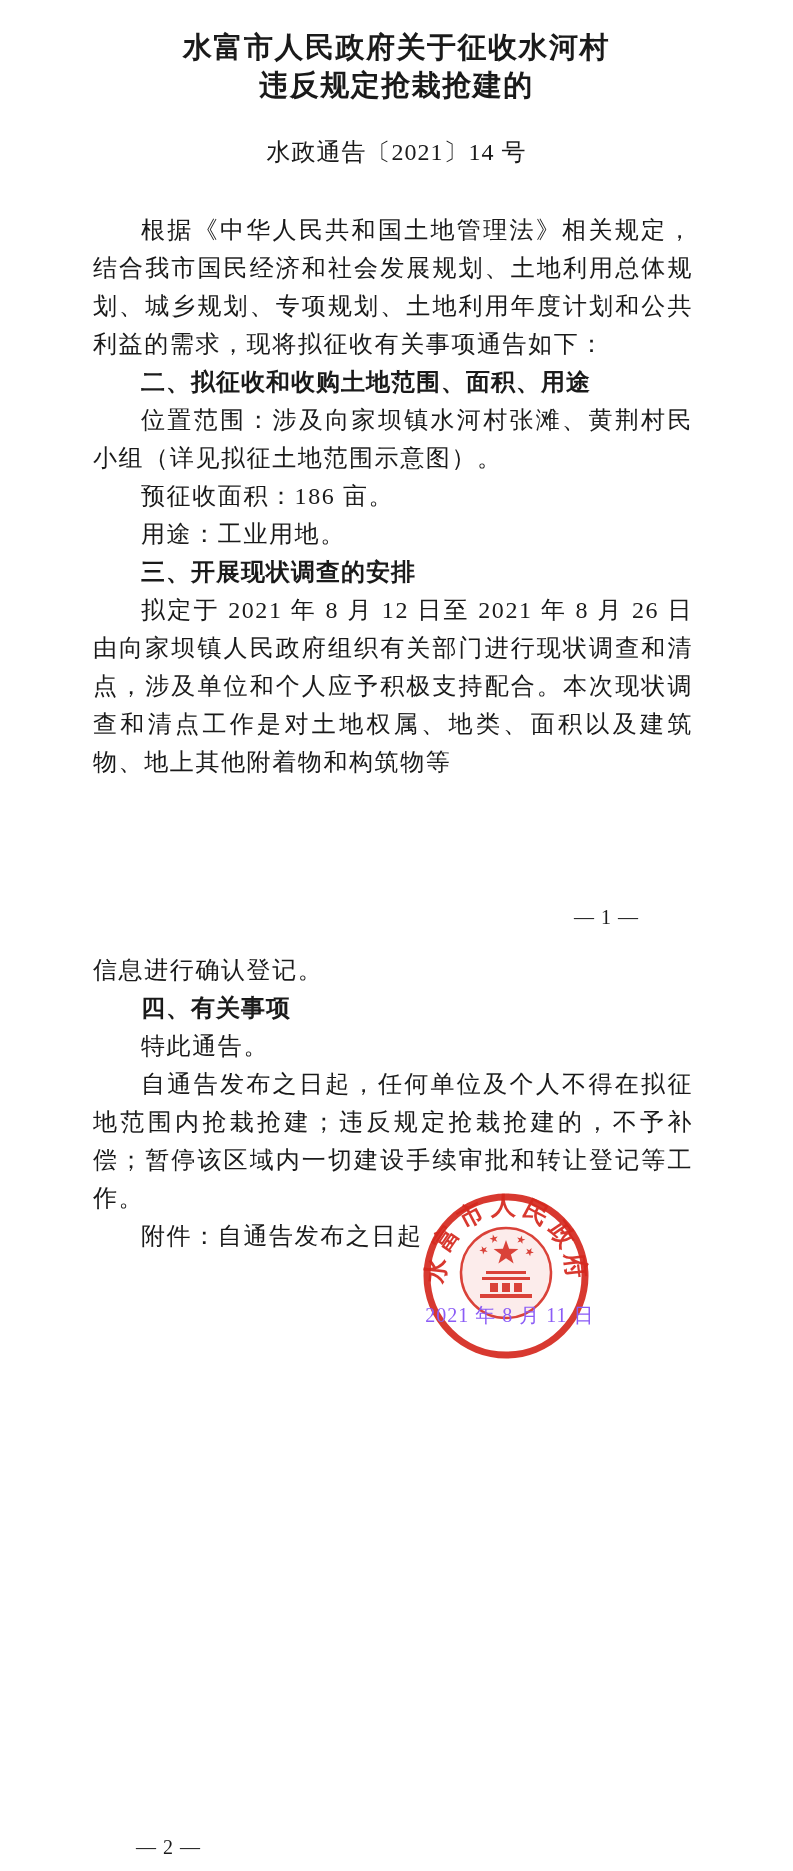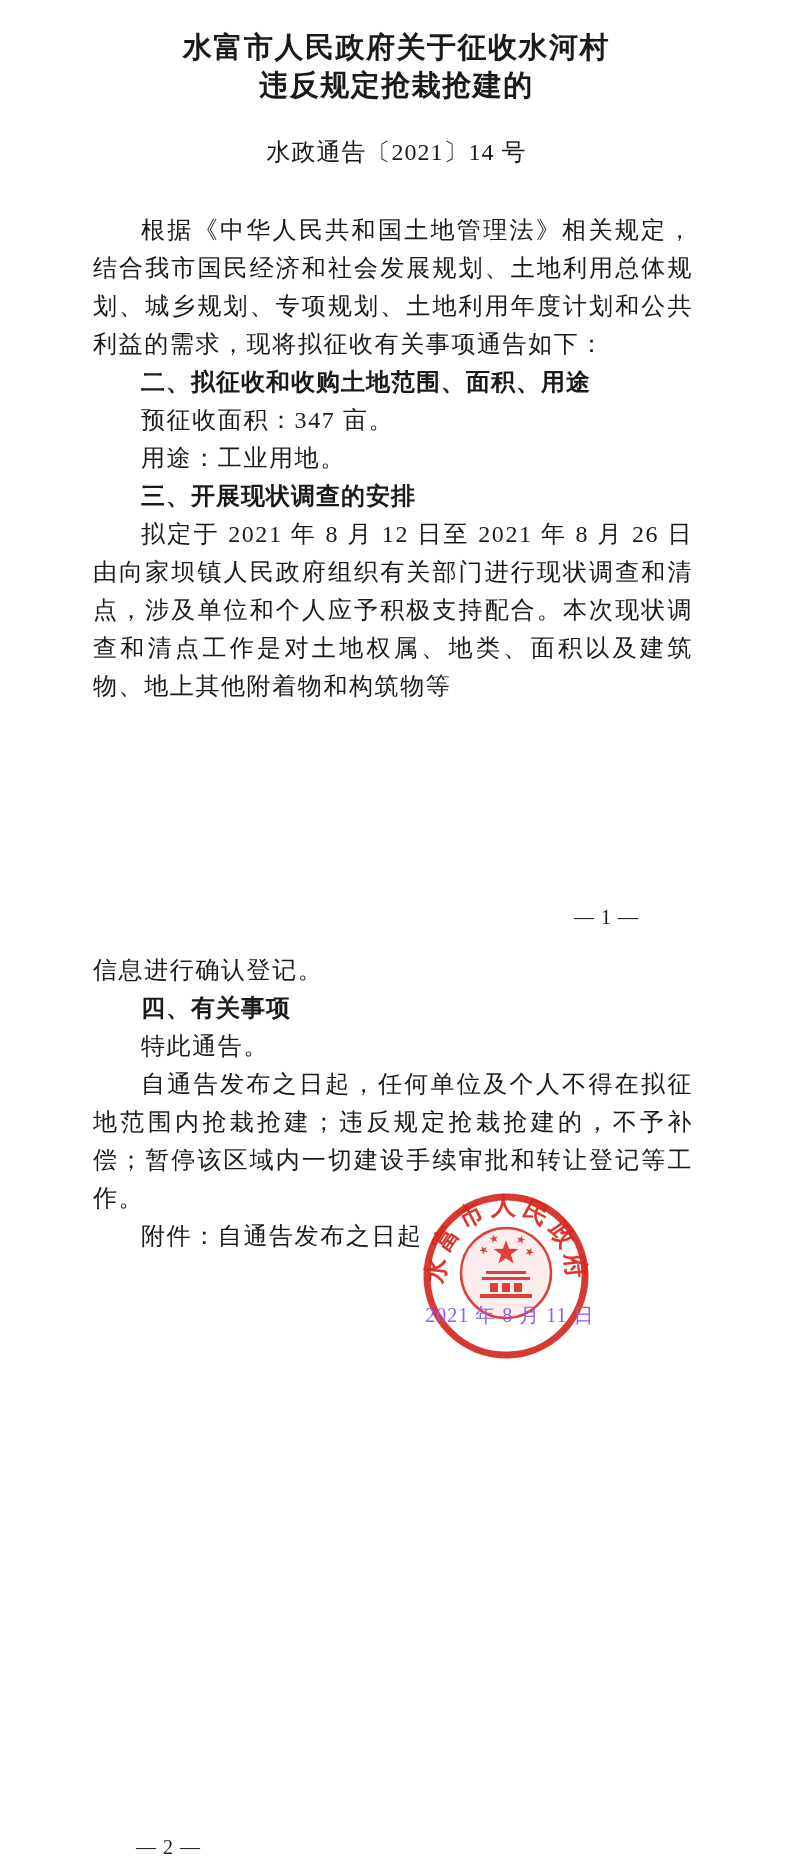--- a/index.html
+++ b/index.html
@@ -47,21 +47,22 @@
 <div class="abs doc-title">
   <div>水富市人民政府关于征收水河村</div>
   <div>违反规定抢栽抢建的</div>
 </div>
 
 <div class="abs doc-number">水政通告〔2021〕14 号</div>
 
 <div id="content-page1" class="abs content">
     <div class="blk p">根据《中华人民共和国土地管理法》相关规定，结合我市国民经济和社会发展规划、土地利用总体规划、城乡规划、专项规划、土地利用年度计划和公共利益的需求，现将拟征收有关事项通告如下：</div>
     <div class="blk h">二、拟征收和收购土地范围、面积、用途</div>
-    <div class="blk p">预征收面积：347 亩。</div>
+    <div class="blk p">位置范围：涉及向家坝镇水河村张滩、黄荆村民小组（详见拟征土地范围示意图）。</div>
+    <div class="blk p">预征收面积：186 亩。</div>
     <div class="blk p">用途：工业用地。</div>
     <div class="blk h">三、开展现状调查的安排</div>
     <div class="blk p">拟定于 2021 年 8 月 12 日至 2021 年 8 月 26 日由向家坝镇人民政府组织有关部门进行现状调查和清点，涉及单位和个人应予积极支持配合。本次现状调查和清点工作是对土地权属、地类、面积以及建筑物、地上其他附着物和构筑物等</div>
   </div>
 
 <div id="page1-footer" class="abs page-footer">— 1 —</div>
 
 <div id="content-page2" class="abs content">
     <div class="blk cont">信息进行确认登记。</div>
     <div class="blk h">四、有关事项</div>

